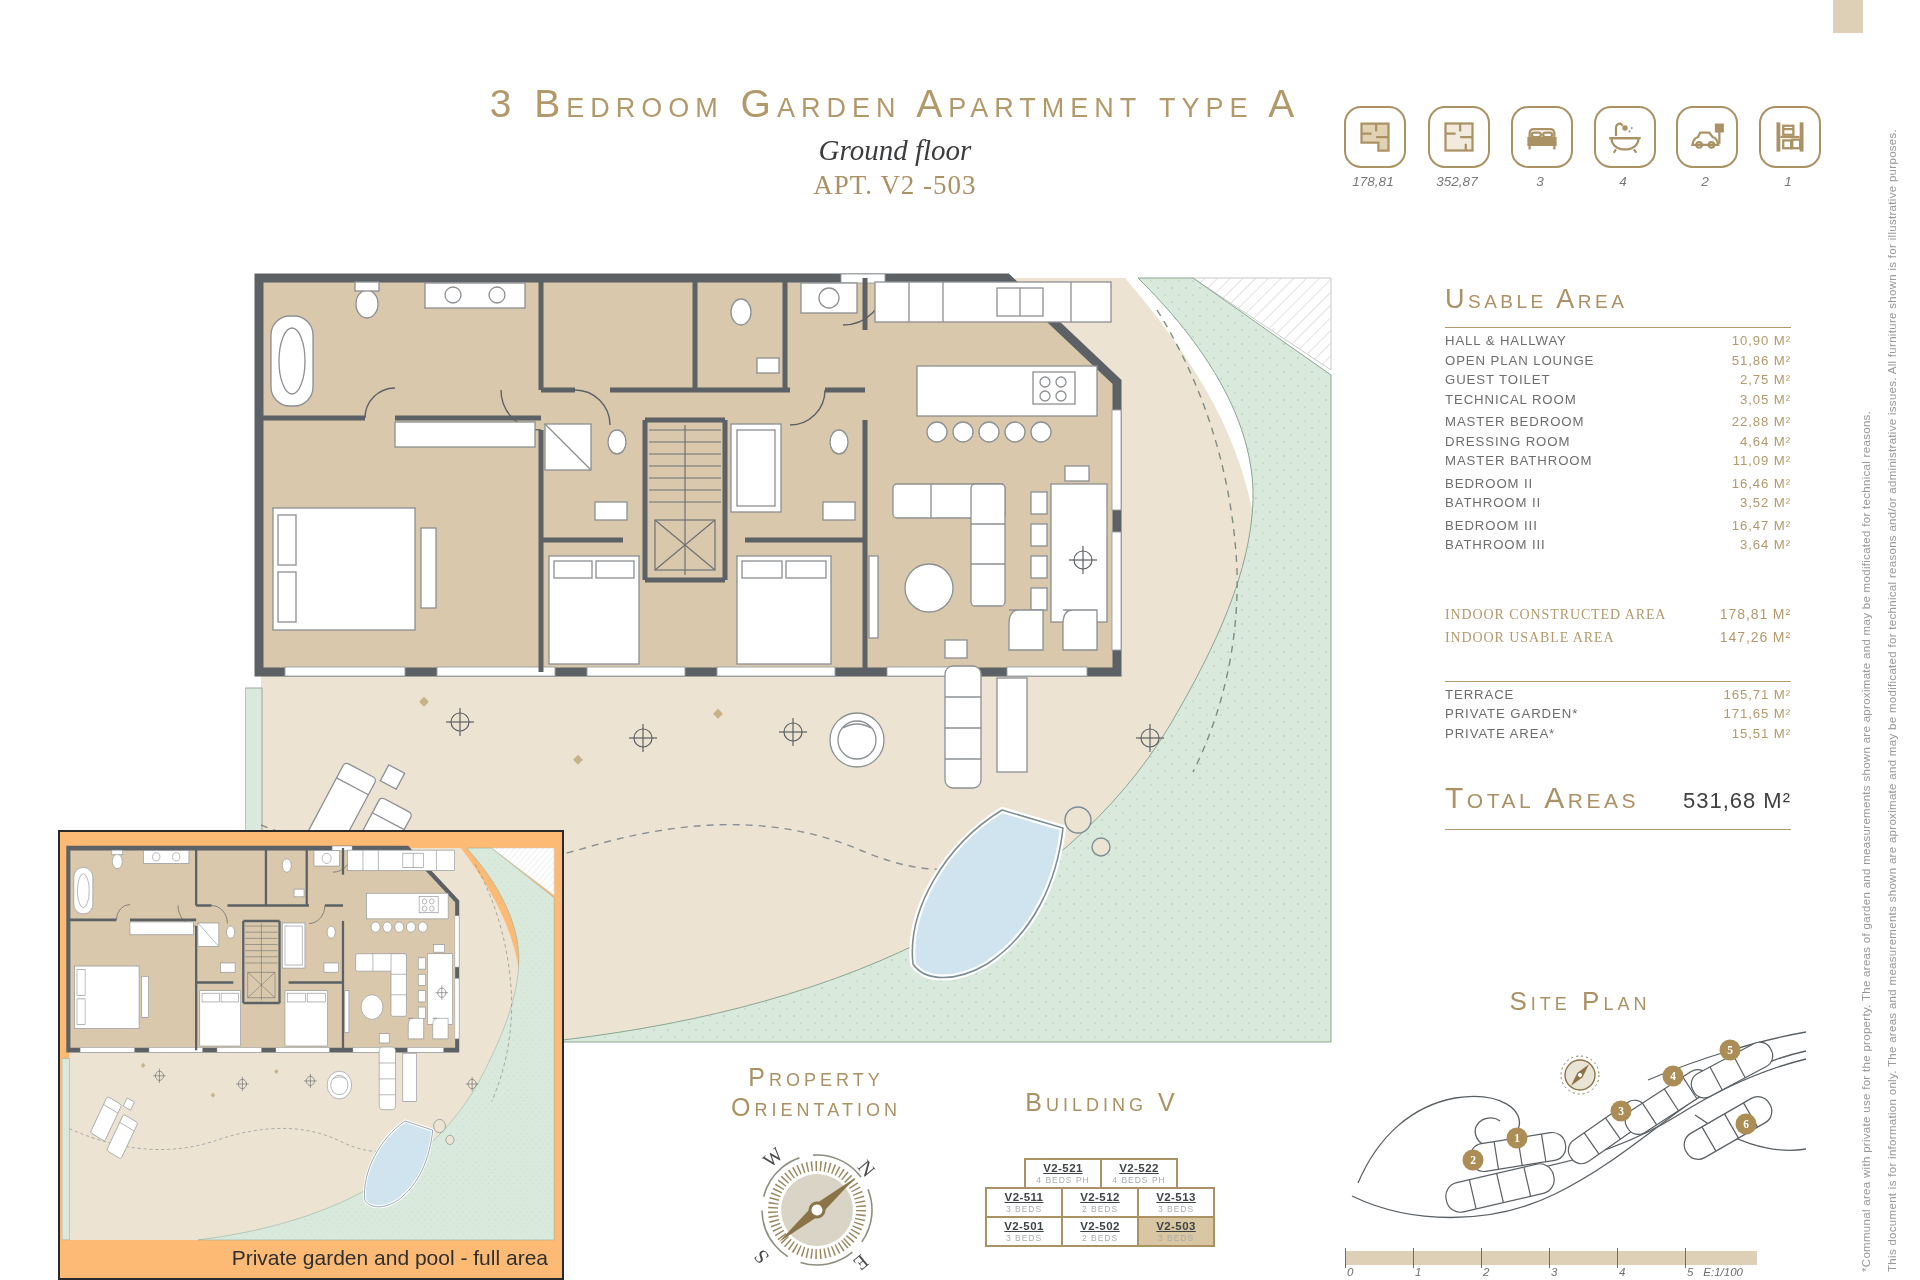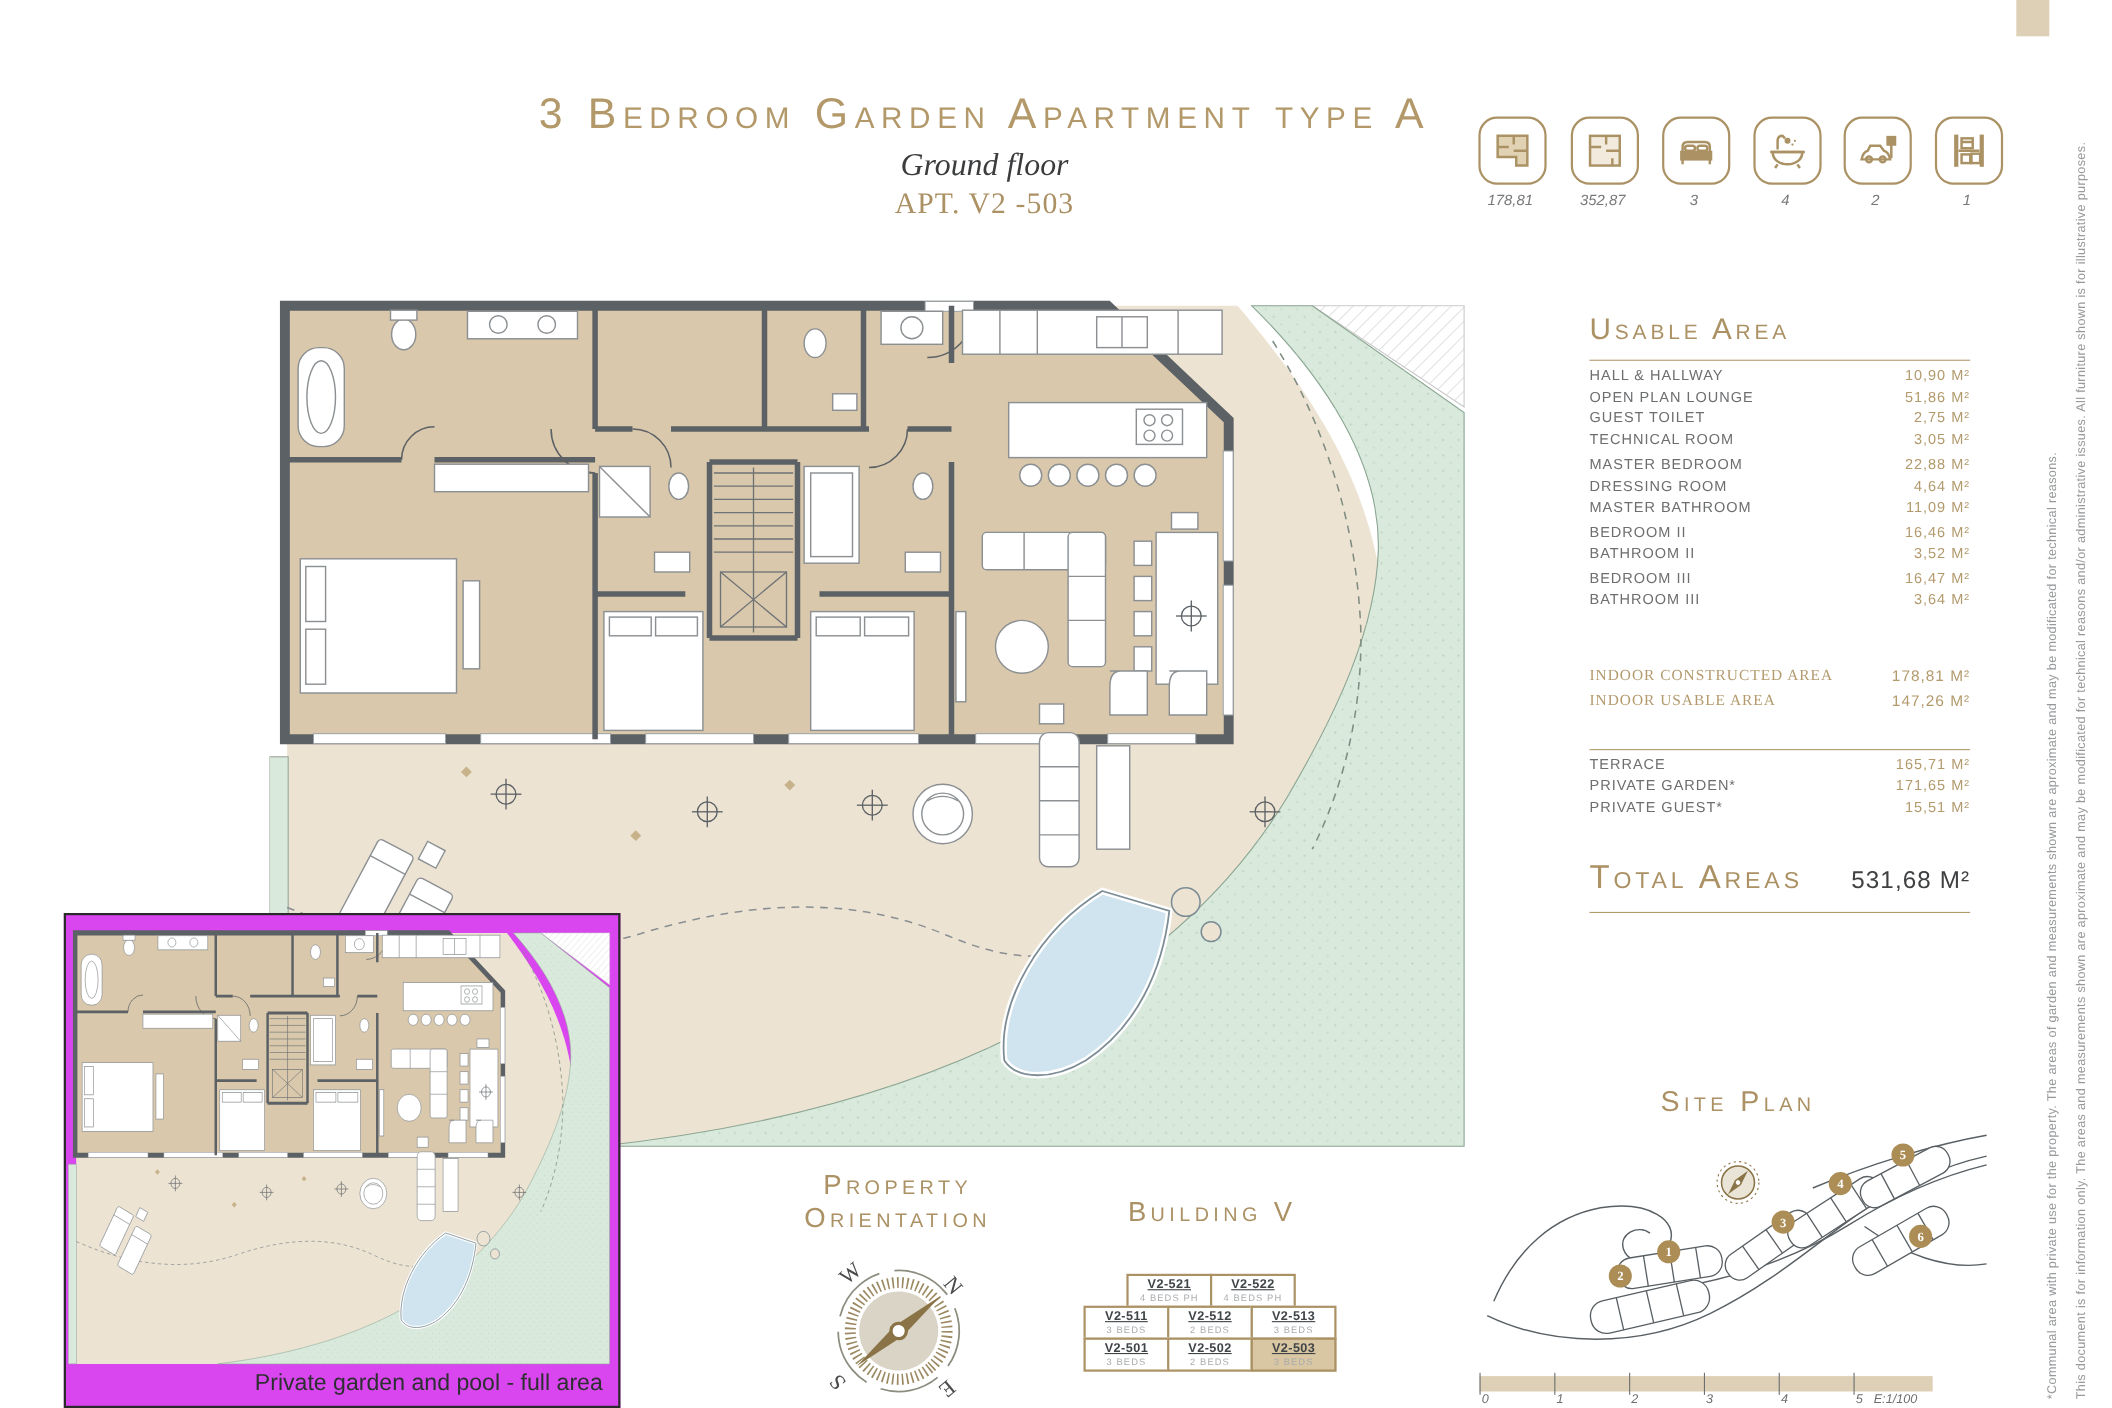--- a/index.html
+++ b/index.html
@@ -36,21 +36,21 @@
   
   .brow{display:flex;}
   .bcell{box-sizing:border-box;width:78px;height:31px;border:2px solid #ab9265;background:#fff;
          text-align:center;padding-top:2px;margin-left:-2px;}
   .bcell:first-child{margin-left:0;}
   .brow+.brow{margin-top:-2px;}
   .bunit{font-size:11.5px;font-weight:bold;color:#3f4447;text-decoration:underline;letter-spacing:.4px;}
   .bbeds{font-size:8.5px;color:#a9acae;letter-spacing:1px;margin-top:1px;}
   .bhl{background:#d9c6a2;}
   
-  #inset{left:58px;top:830px;width:502px;height:446px;border:2px solid #2a2a2a;background:#d946ef;z-index:5;}
+  #inset{left:58px;top:830px;width:502px;height:446px;border:2px solid #2a2a2a;background:#fdba74;z-index:5;}
   #inset-caption{position:absolute;right:14px;bottom:8px;font-size:21px;color:#2d2f31;}
   
   .vtext{position:absolute;transform:rotate(-90deg);transform-origin:0 0;white-space:nowrap;
          font-size:11.5px;letter-spacing:.3px;color:#97999b;}
   
   #scalebar{left:1345px;top:1251px;width:412px;height:14px;background:#ddd0b6;}
   .tick{position:absolute;top:-3px;width:1px;height:20px;background:#6d6e70;}
   .ticklabel{position:absolute;top:15px;font-style:italic;font-size:11.5px;color:#6d6e70;}
   #scale-note{position:absolute;right:14px;top:15px;font-style:italic;font-size:11.5px;color:#6d6e70;}
   svg{display:block;}
@@ -407,21 +407,21 @@
     <div class="grp">
       <div class="arow">
           <span class="alabel">TERRACE</span>
           <span class="aval">165,71 M²</span>
         </div>
       <div class="arow">
           <span class="alabel">PRIVATE GARDEN*</span>
           <span class="aval">171,65 M²</span>
         </div>
       <div class="arow">
-          <span class="alabel">PRIVATE GUEST*</span>
+          <span class="alabel">PRIVATE AREA*</span>
           <span class="aval">15,51 M²</span>
         </div>
     </div>
     <div class="totrow" style="margin-top:38px;">
       <span class="totlabel">Total Areas</span>
       <span class="totval">531,68 M²</span>
     </div>
     <hr class="hr-gold" style="margin-top:14px;">
   </div>
 

